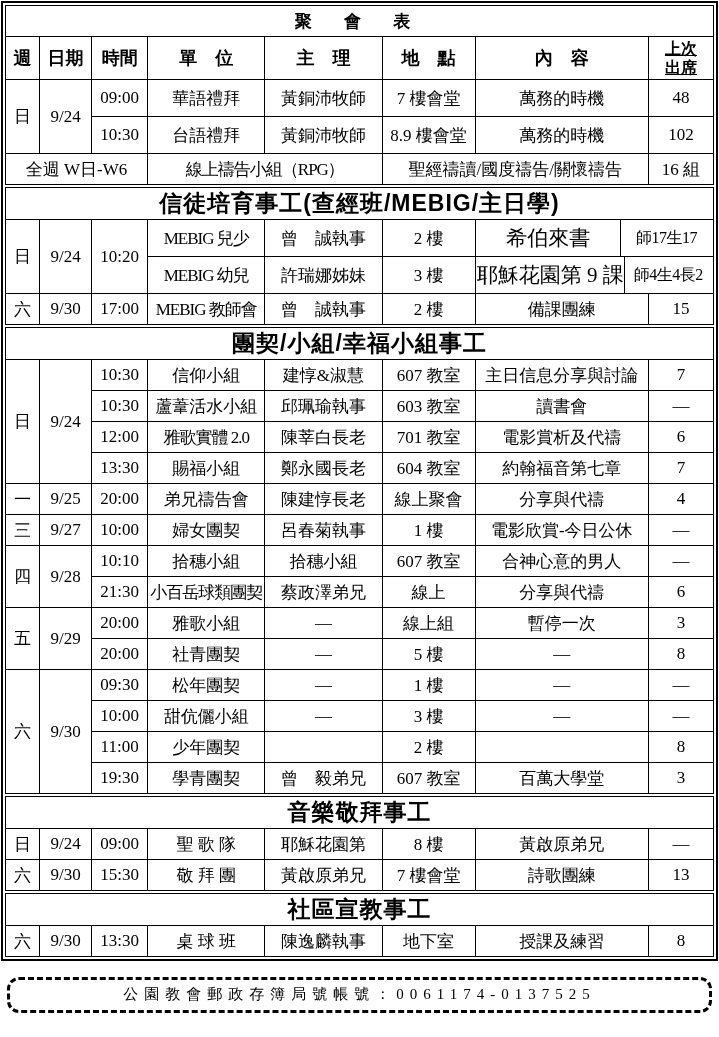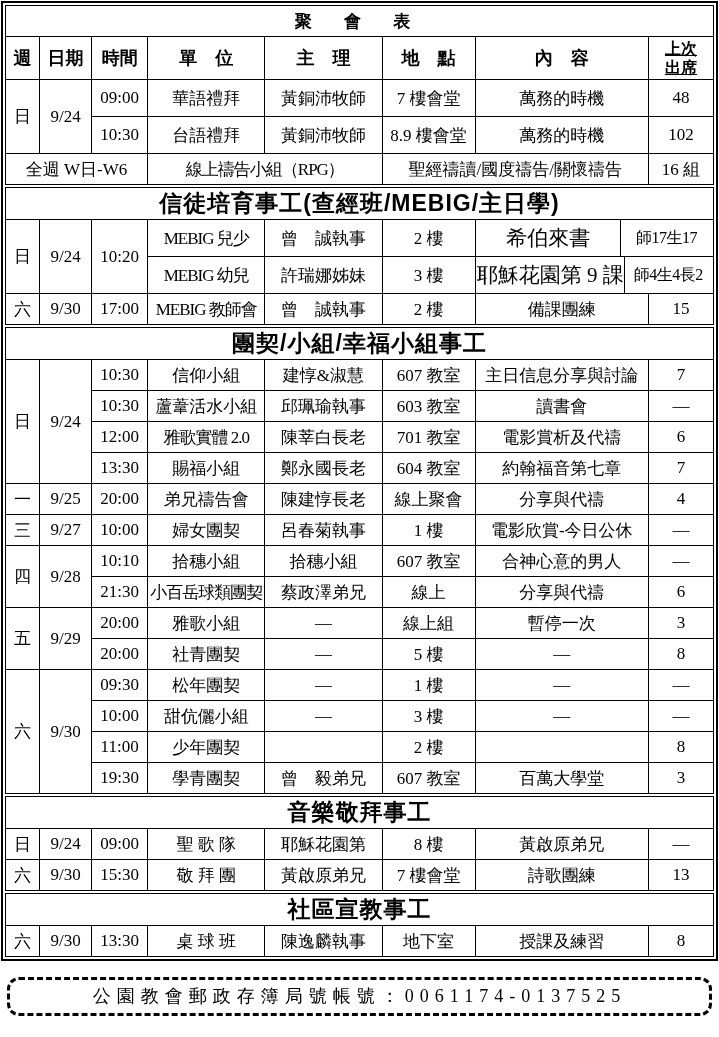--- a/index.html
+++ b/index.html
@@ -83,21 +83,21 @@
     letter-spacing: -0.5px;
   }
   .footer-box {
     margin: 16px 6px 0 6px;
     border: 3px dashed #000;
     border-radius: 12px;
     padding: 5px 8px;
     text-align: center;
   }
   .footer-line1 {
-    font-size: 18px;
+    font-size: 15px;
     letter-spacing: 6px;
     line-height: 1.3;
   }
   .footer-line2 {
     font-size: 20px;
     letter-spacing: 6px;
     line-height: 1.3;
   }
 </style>
 </head>

